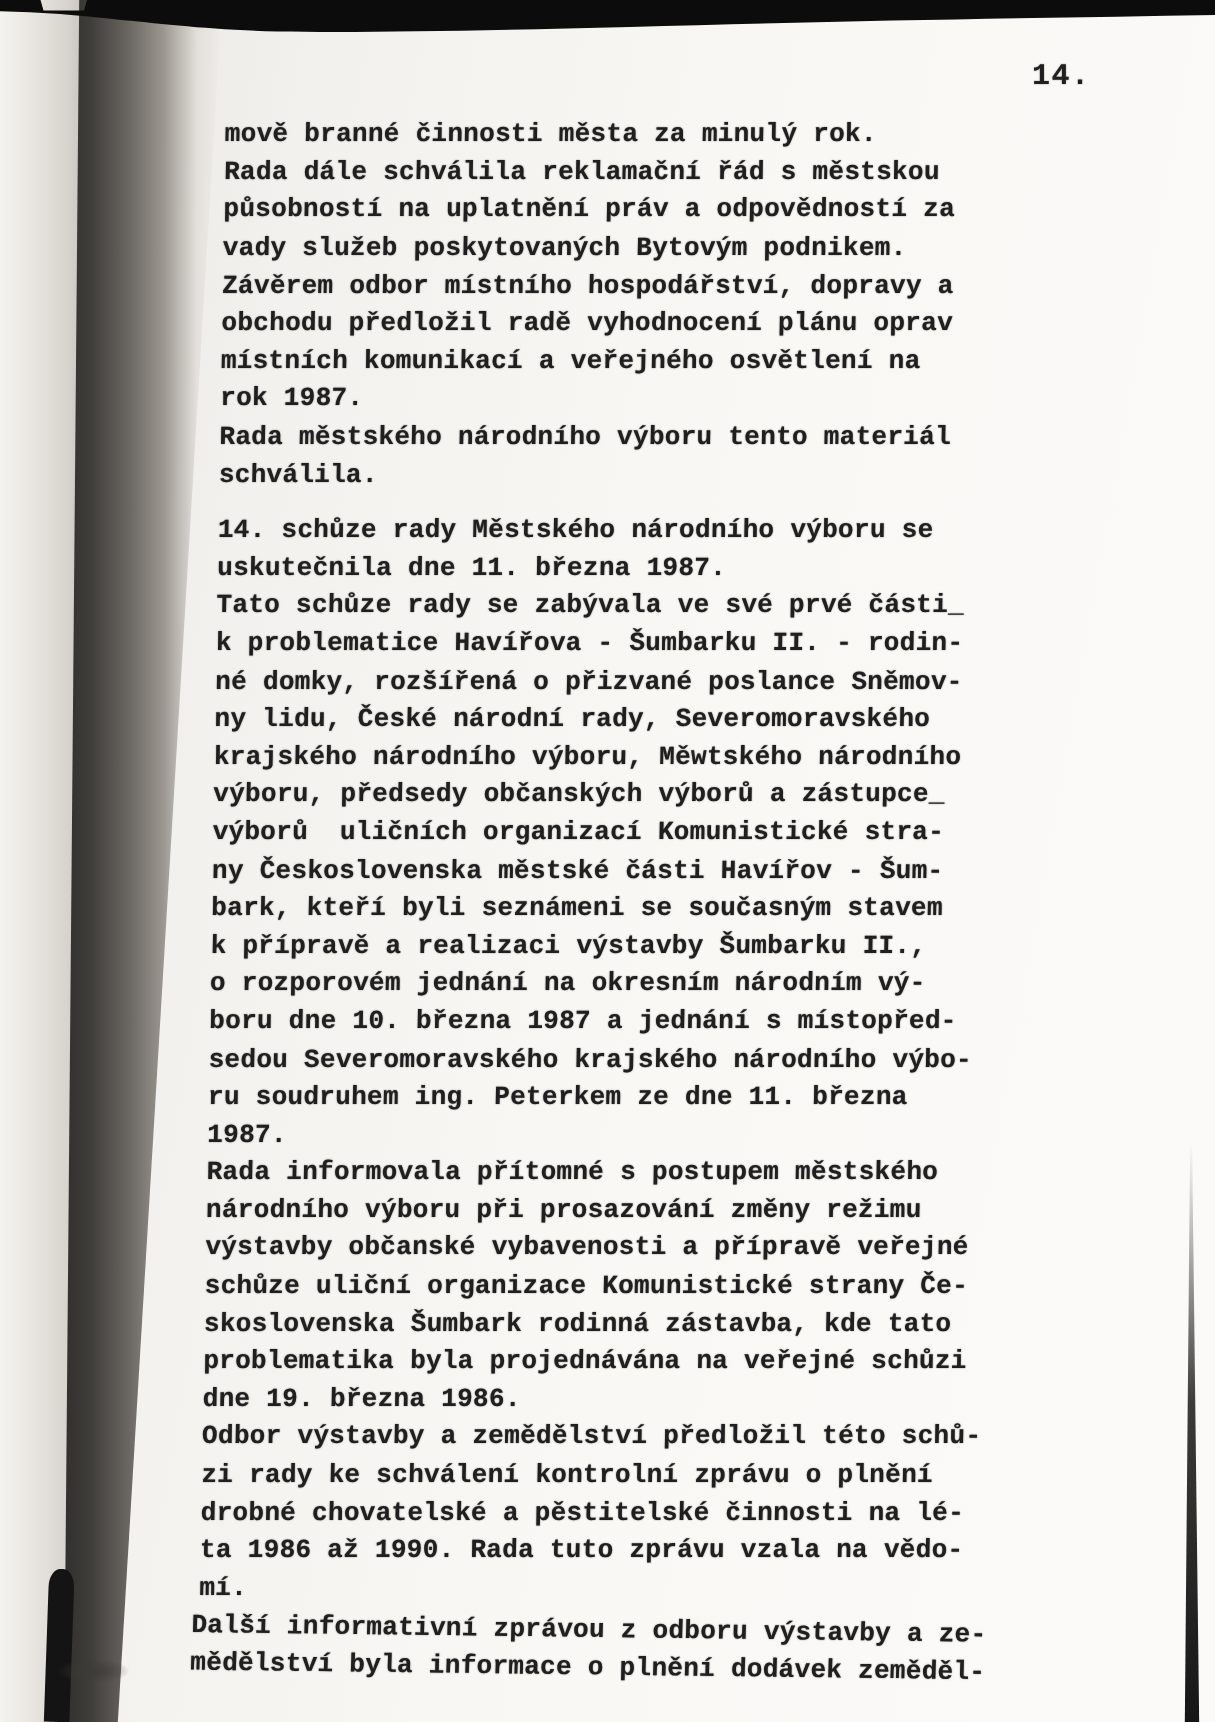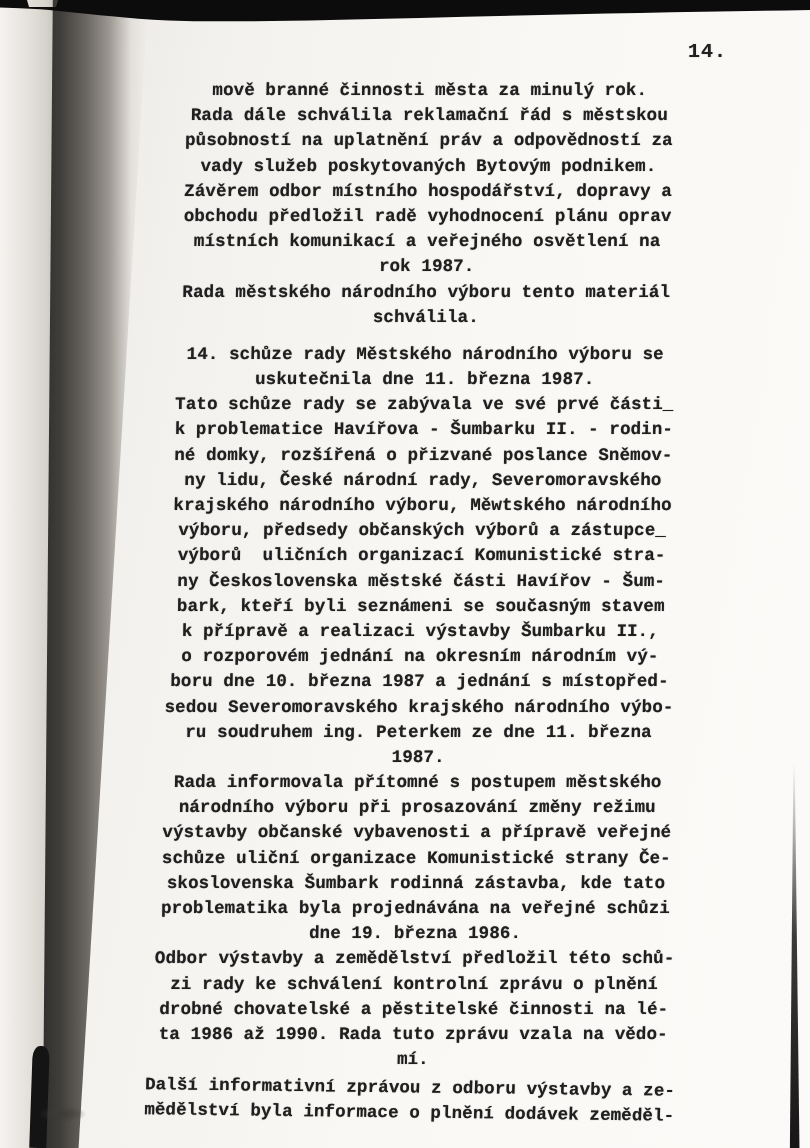--- a/index.html
+++ b/index.html
@@ -1,20 +1,19 @@
 <!DOCTYPE html>
 <html><head>
 <meta charset="utf-8">
 <style>
   html,body{margin:0;padding:0;background:#888;}
   .canvas{
     position:relative;width:810px;height:1148px;overflow:hidden;
     background:linear-gradient(100deg,#e7e4e0 0%,#f3f1ee 22%,#f9f8f5 55%,#fbfaf8 100%);
     font-family:"Liberation Mono","DejaVu Sans Mono",monospace;
-    text-align:center;
   }
   
   .left-edge{
     position:absolute;left:0;top:0;width:56px;height:100%;
     background:linear-gradient(90deg,#f5f3f0 0%,#e6e3de 45%,#d7d4ce 80%,#c7c4be 100%);
   }
   
   .gutter{
     position:absolute;left:36px;top:0;width:112px;height:1148px;
     background:linear-gradient(90deg,#2b2a28 0%,#403e3b 22%,#6b6763 45%,#9b968f 65%,rgba(190,185,178,.25) 85%,rgba(200,195,188,0) 100%);

